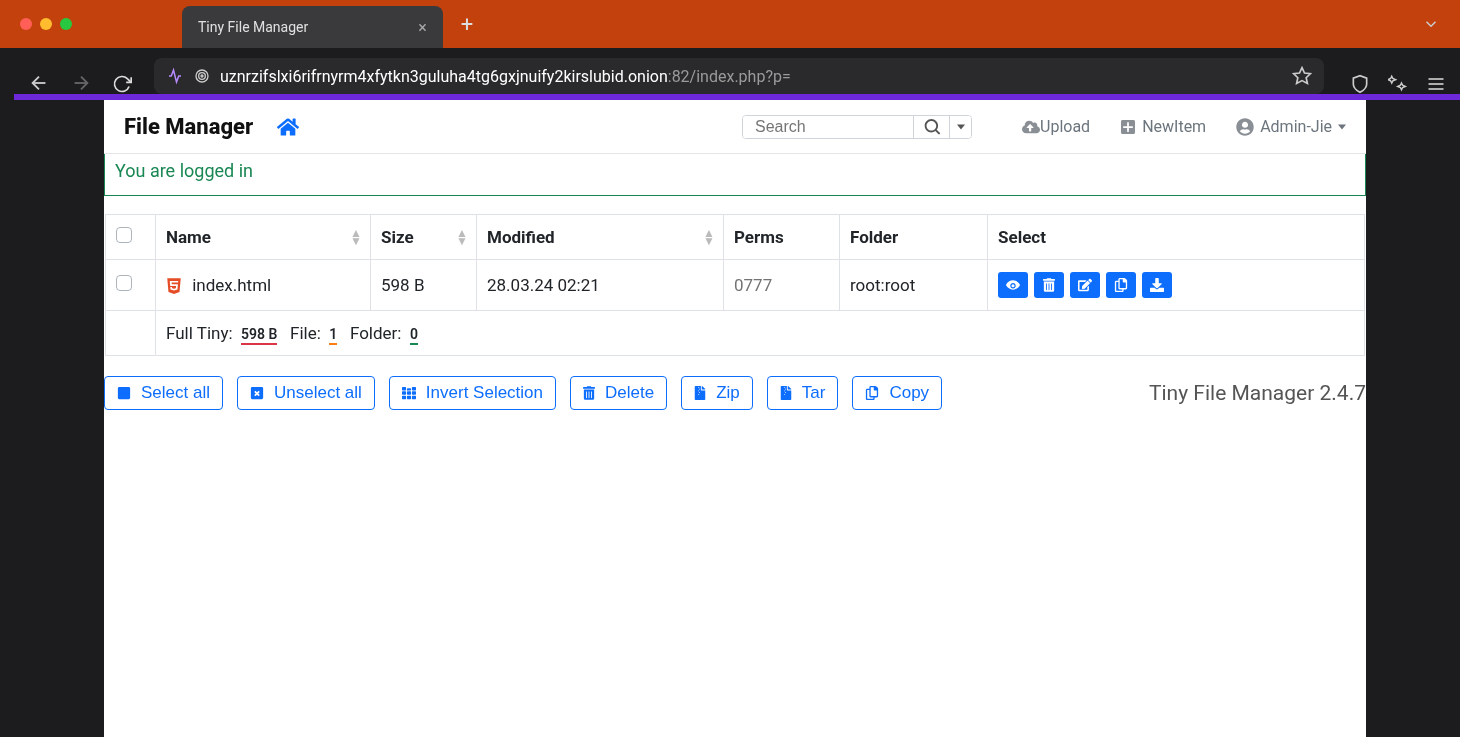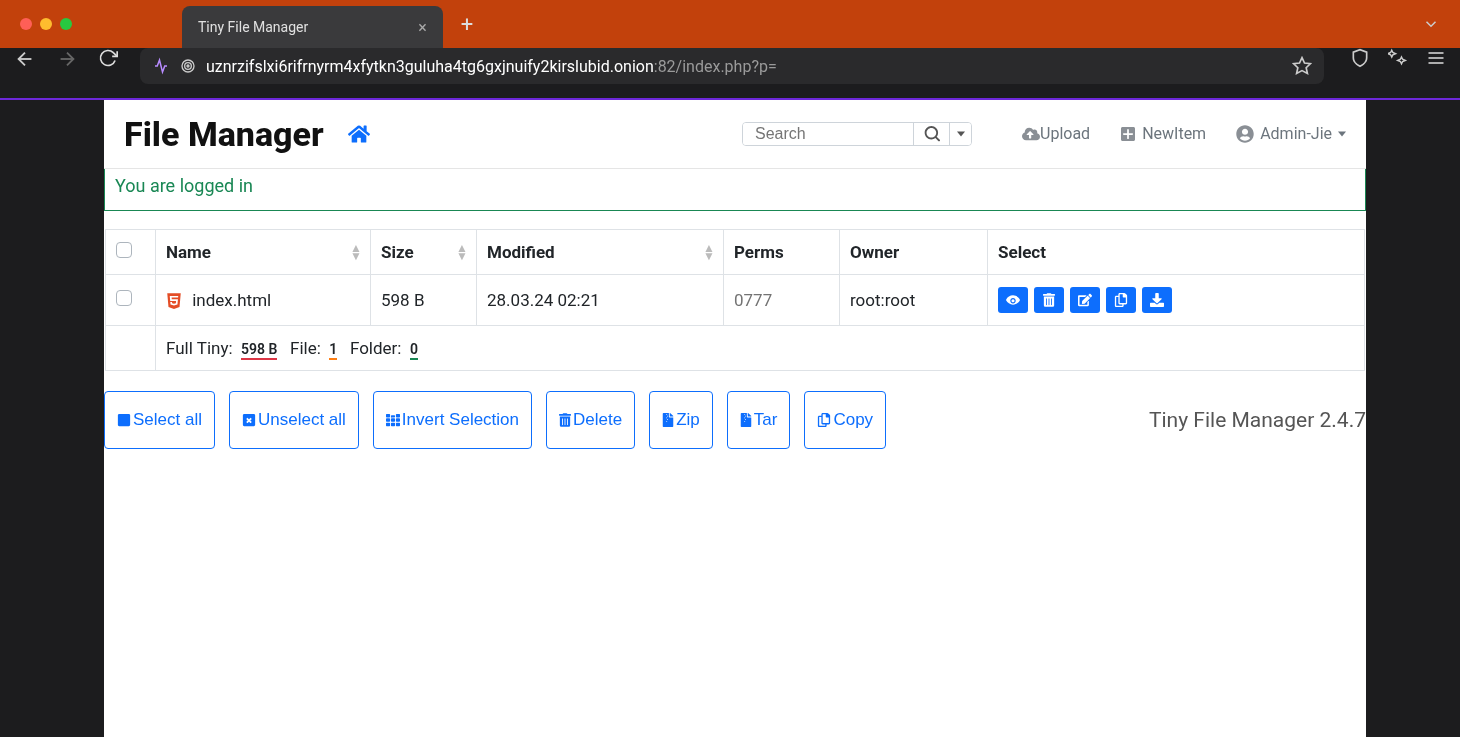--- a/index.html
+++ b/index.html
@@ -12,35 +12,35 @@
 .light-red { background: #ff5f57; }
 .light-yellow { background: #febc2e; }
 .light-green { background: #28c840; }
 .tab-bar { display: flex; align-items: center; height: 100%; }
 .browser-tab { background: #3a3a3c; color: #e0e0e0; padding: 10px 16px; border-radius: 8px 8px 0 0; display: flex; align-items: center; gap: 110px; font-size: 14px; height: 42px; margin-top: 6px; }
 .tab-close { color: #aaa; font-size: 16px; cursor: pointer; }
 .tab-add { color: #ddd; font-size: 22px; margin-left: 18px; cursor: pointer; }
 .chrome-right { margin-left: auto; color: #ccc; }
 
 
-.url-bar-row { height: 52px; background: #1c1c1e; display: flex; align-items: flex-start; padding: 0 14px; gap: 18px; border-bottom: 2px solid #6d28d9; }
+.url-bar-row { height: 52px; background: #1c1c1e; display: flex; align-items: flex-end; padding: 0 14px; gap: 18px; border-bottom: 6px solid #6d28d9; margin-left: 14px; }
 .nav-arrow { color: #ccc; width: 24px; text-align: center; }
 .nav-arrow.disabled { color: #666; }
 .reload { color: #ddd; }
 .url-field { flex: 1; background: #2a2a2c; border-radius: 8px; height: 36px; display: flex; align-items: center; padding: 0 12px; gap: 10px; color: #ccc; font-size: 16px; }
 .url-host { color: #fff; }
 .url-path { color: #9a9a9a; }
 .url-icons { display: flex; gap: 18px; color: #ccc; margin-left: 8px; }
 
 
 .page { position: absolute; left: 104px; top: 100px; right: 94px; bottom: 0; background: #fff; overflow: hidden; }
 
 
 .topnav { display: flex; align-items: center; padding: 14px 20px; border-bottom: 1px solid #e5e5e5; }
-.brand { font-size: 34px; font-weight: 800; color: #111; margin-right: 24px; }
+.brand { font-size: 22px; font-weight: 800; color: #111; margin-right: 24px; }
 .home-icon { color: #0d6efd; }
 .spacer { flex: 1; }
 .search-group { display: flex; border: 1px solid #ced4da; border-radius: 4px; height: 24px; overflow: hidden; margin-right: 20px; }
 .search-group input { border: none; padding: 0 12px; width: 170px; font-size: 16px; outline: none; }
 .search-btn { width: 36px; display: flex; align-items: center; justify-content: center; border-left: 1px solid #ced4da; color: #555; background: #fff; }
 .search-drop { width: 22px; display: flex; align-items: center; justify-content: center; border-left: 1px solid #ced4da; background: #fff; }
 .nav-link { display: flex; flex-direction: row; align-items: center; color: #6c757d; font-size: 16px; margin-left: 30px; cursor: pointer; line-height: 1.5; }
 .nav-link.inline { flex-direction: row; gap: 6px; align-items: center; }
 .nav-link .icon { color: #8a8f95; }
 .caret-down { font-size: 10px; color: #6c757d; }
@@ -59,21 +59,21 @@
 .action-btns { display: flex; gap: 6px; }
 .action-btn { width: 30px; height: 26px; background: #0d6efd; color: #fff; display: flex; align-items: center; justify-content: center; border-radius: 3px; }
 .summary-cell { font-size: 18px; color: #333; padding: 10px 10px; }
 .summary-cell .badge { font-size: 14px; font-weight: 600; padding-bottom: 1px; }
 .underline-red { border-bottom: 2px solid #dc3545; }
 .underline-orange { border-bottom: 2px solid #fd7e14; }
 .underline-green { border-bottom: 2px solid #198754; }
 
 
 .bulk-row { display: flex; align-items: center; padding: 20px 0 0 0; gap: 14px; }
-.bulk-btn { border: 1px solid #0d6efd; color: #0d6efd; background: #fff; padding: 18px 12px; border-radius: 4px; font-size: 17px; display: flex; align-items: center; gap: 2px; cursor: pointer; }
+.bulk-btn { border: 1px solid #0d6efd; color: #0d6efd; background: #fff; padding: 6px 12px; border-radius: 4px; font-size: 17px; display: flex; align-items: center; gap: 10px; cursor: pointer; }
 .footer-text { margin-left: auto; color: #555; font-size: 21px; }
 
 svg { display: block; }
 </style>
 </head>
 <body>
 
 <div class="window-chrome">
   <div class="traffic-lights">
     <span class="light-red"></span>
@@ -220,21 +220,21 @@
     </div>
 
     <table class="file-table">
       <thead>
         <tr>
           <th style="width:50px;"><span class="checkbox"></span></th>
           <th style="width:215px;"><span>Name</span><span class="sort-arrows">▲<br>▼</span></th>
           <th style="width:106px;"><span>Size</span><span class="sort-arrows">▲<br>▼</span></th>
           <th style="width:247px;"><span>Modified</span><span class="sort-arrows">▲<br>▼</span></th>
           <th style="width:116px;"><span>Perms</span></th>
-          <th style="width:148px;"><span>Owner</span></th>
+          <th style="width:148px;"><span>Folder</span></th>
           <th><span>Select</span></th>
         </tr>
       </thead>
       <tbody>
         <tr>
           <td><span class="checkbox"></span></td>
           <td>
             <span class="file-icon">
               <svg width="16" height="18" viewBox="0 0 384 512" fill="currentColor">
                   <path d="M0 32l34.9 395.8L192 480l157.1-52.2L384 32H0zm308.2 127.9H124.4l4.1 49.4h175.6l-13.6 148.4-97.9 27v.3h-1.1l-98.7-27.3-6-75.8h47.7L138 320l53.5 14.5 53.7-14.5 6-62.2H84.3L71.5 112.2h241.1l-4.4 47.7z"></path>

